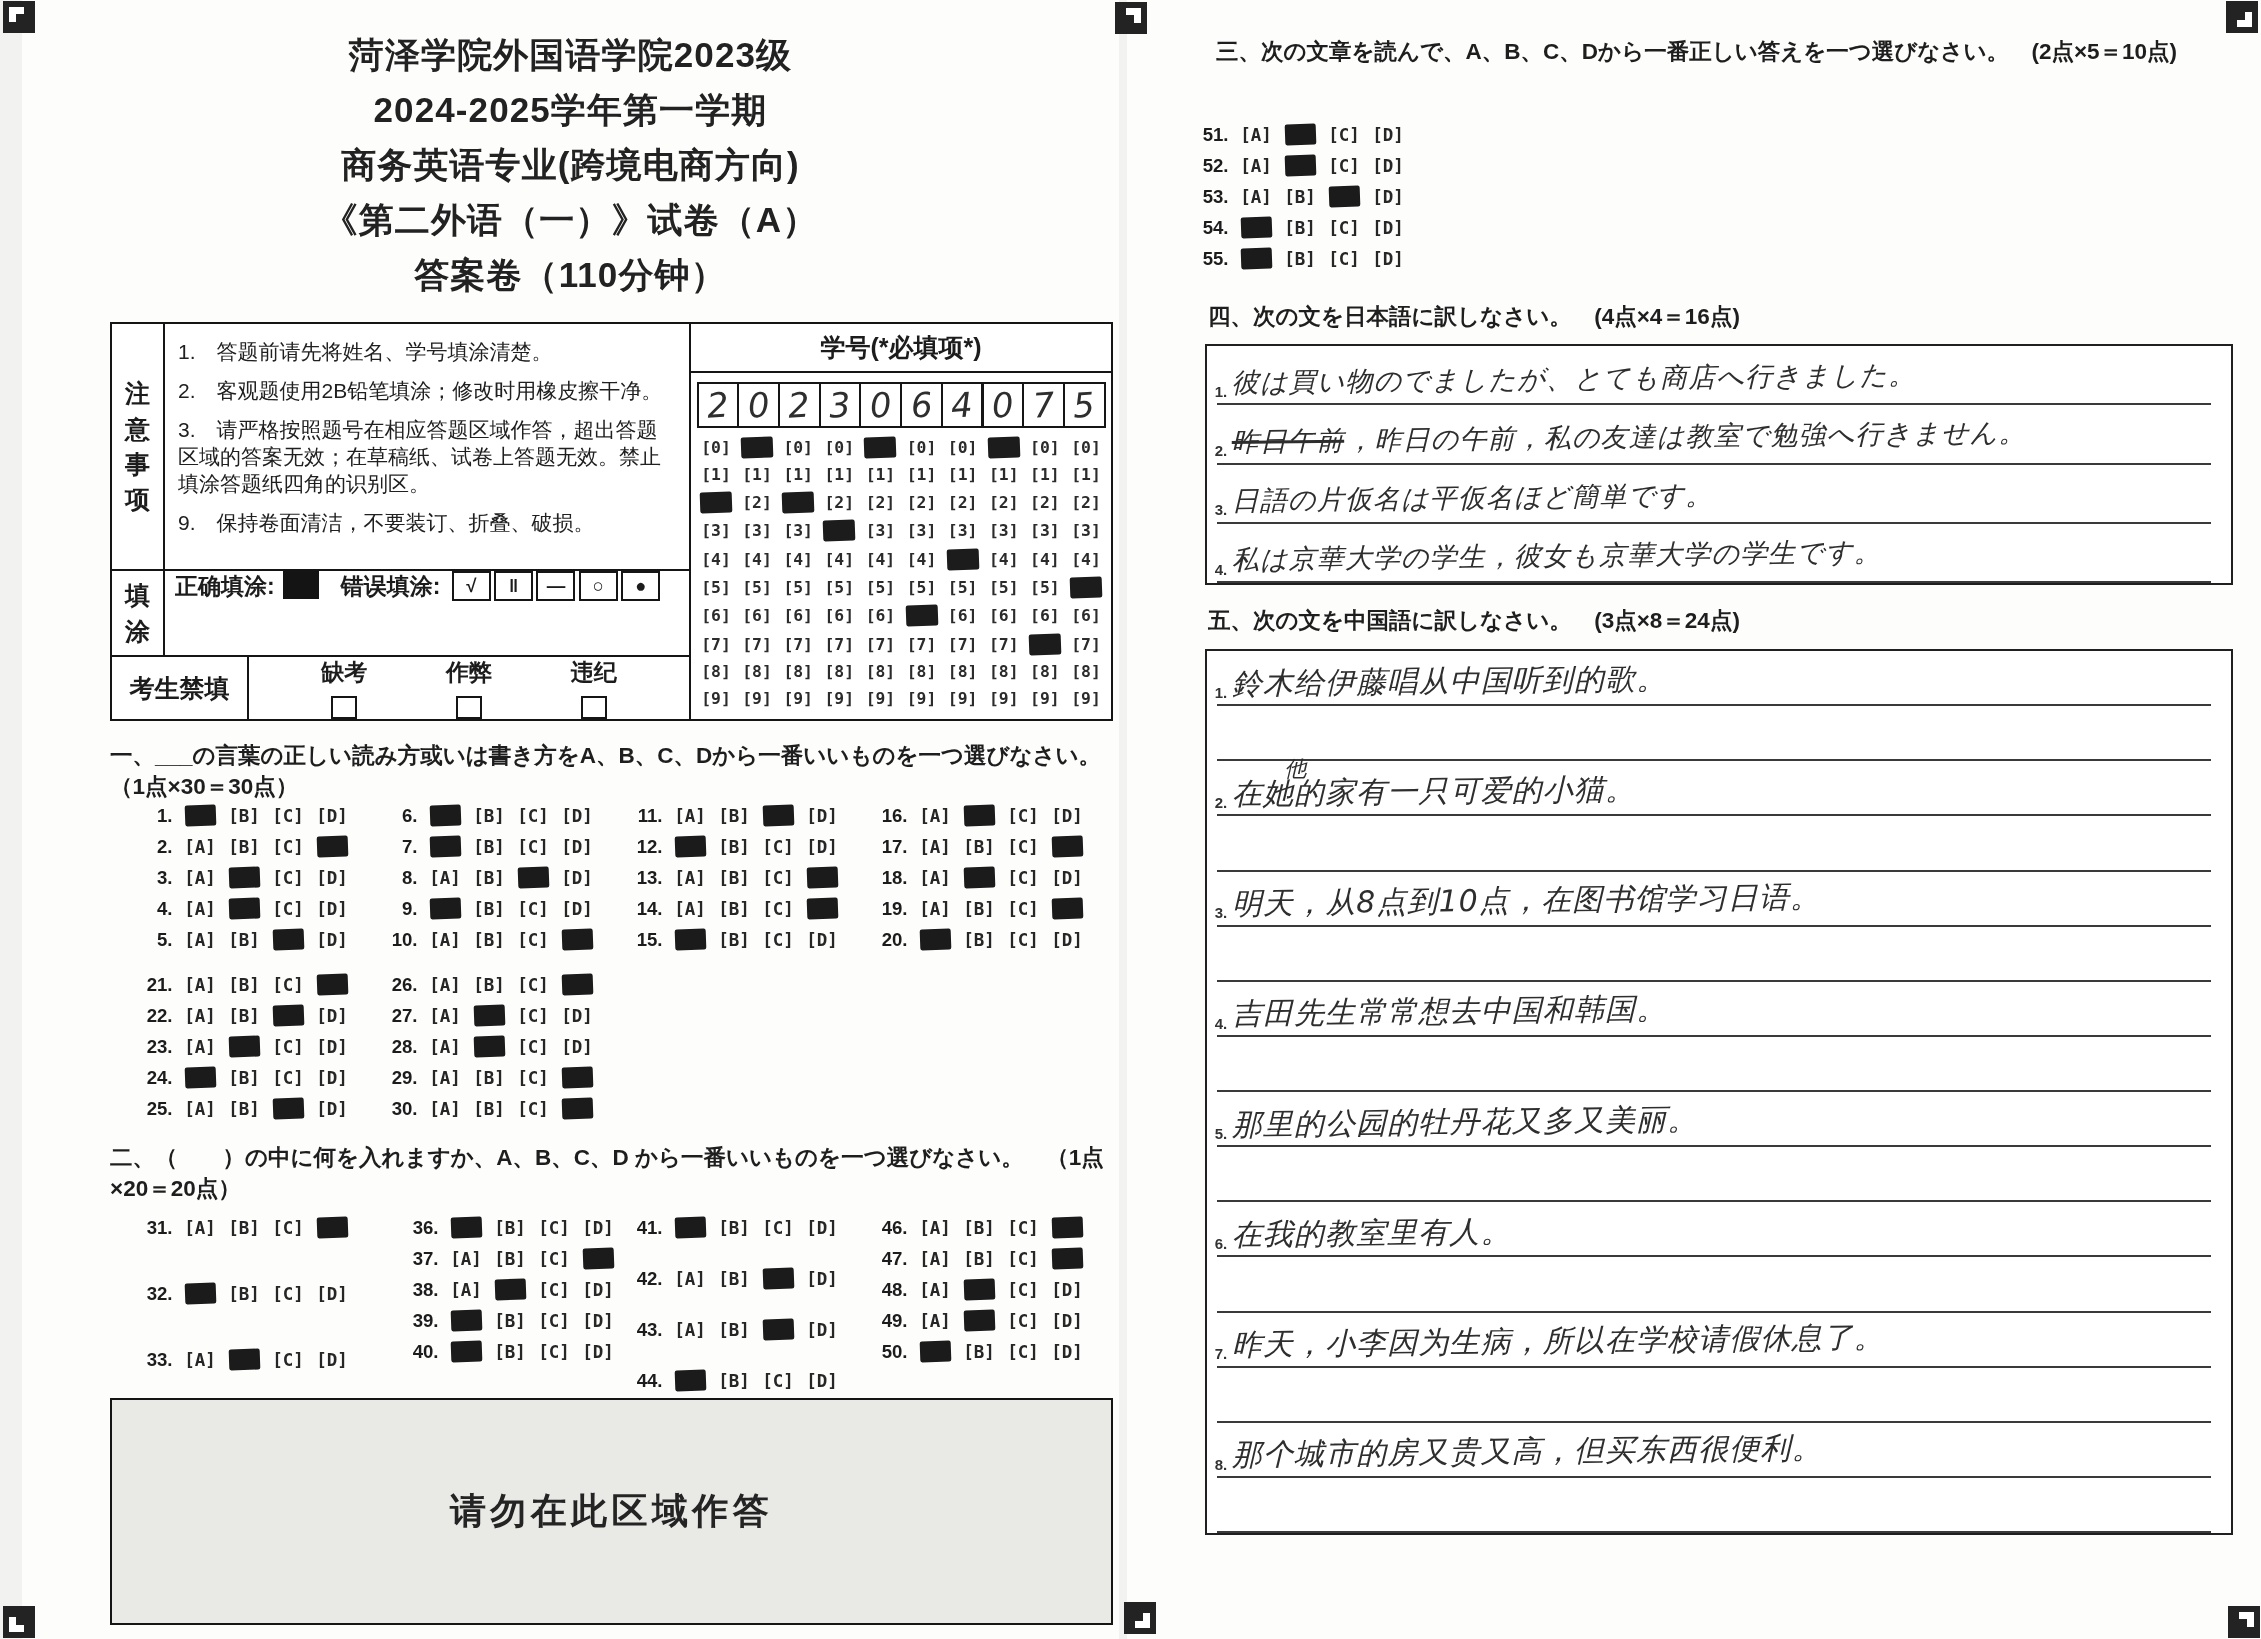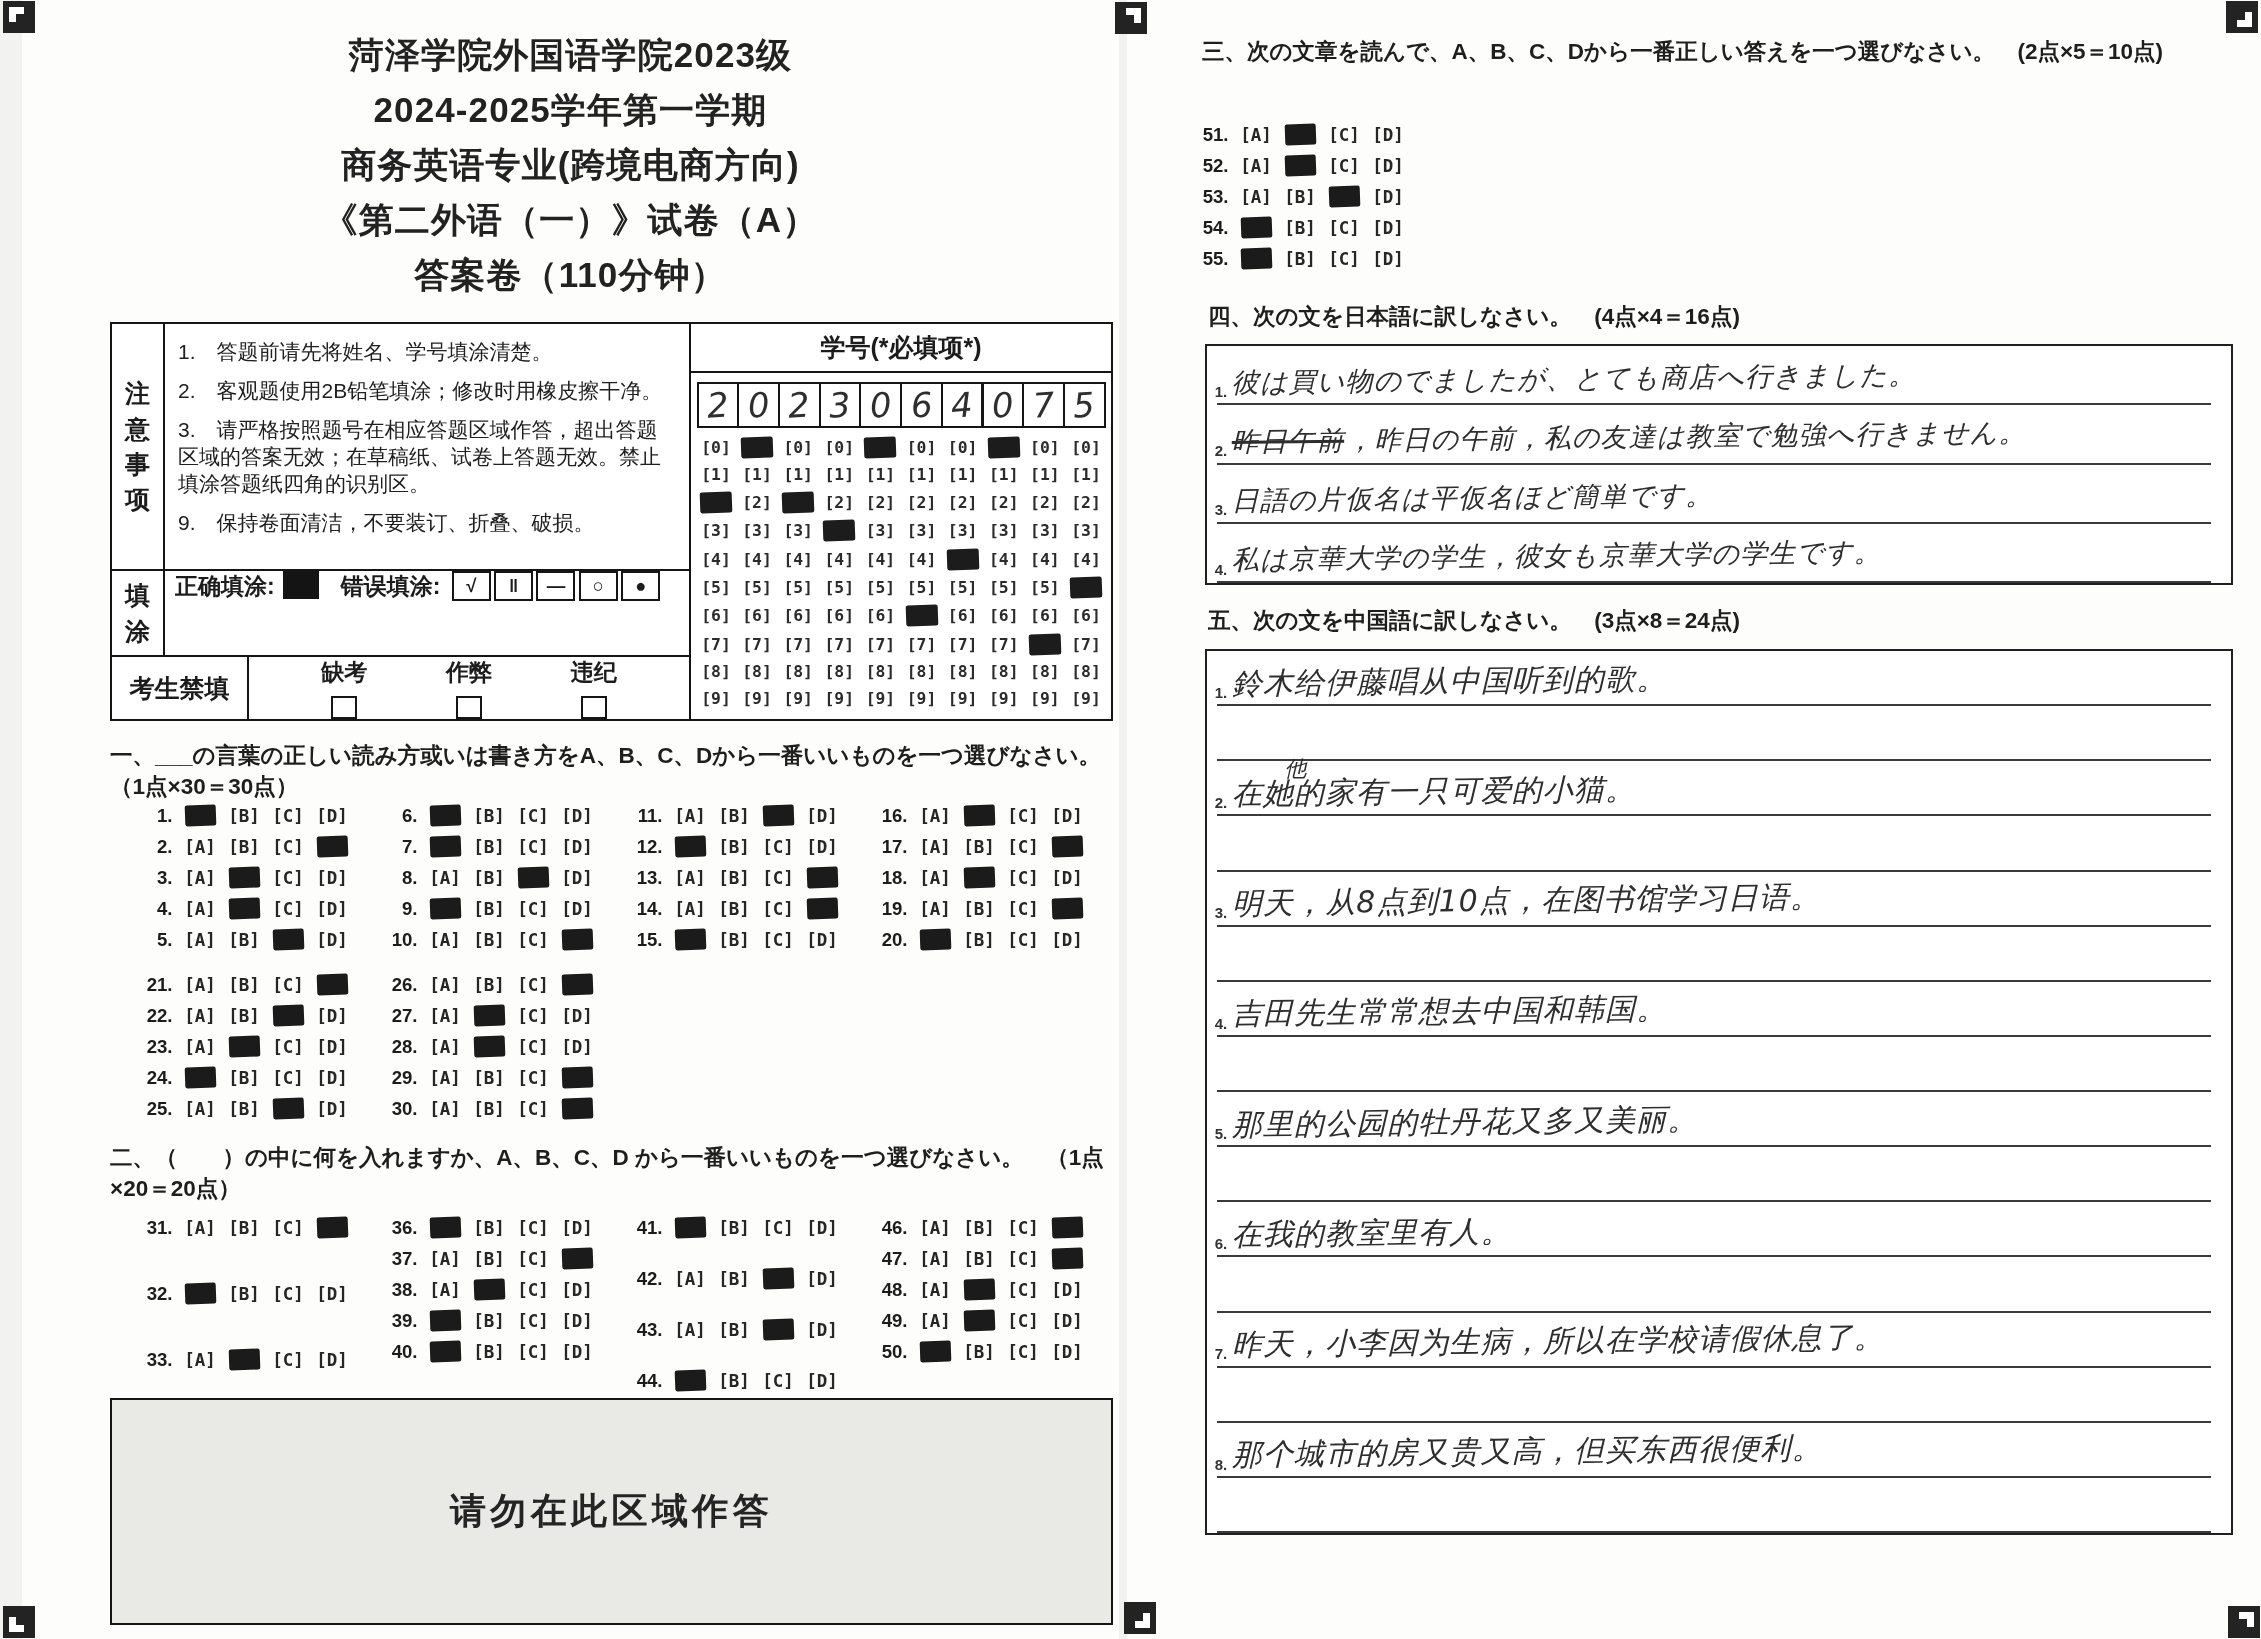--- a/index.html
+++ b/index.html
@@ -882,21 +882,21 @@
             <div class="opt">[B]</div>
           </div>
           <div class="opt-slot">
             <div class="opt">[C]</div>
           </div>
           <div class="opt-slot">
             <div class="opt">[D]</div>
           </div>
         </div>
       </div>
-      <div class="mcq-col" style="width: 245px;">
+      <div class="mcq-col" style="width: 245px; align-items: flex-end;">
         <div class="mcq-row">
           <div class="q-num">36.</div>
           <div class="opt-slot">
             <div class="opt-filled"></div>
           </div>
           <div class="opt-slot">
             <div class="opt">[B]</div>
           </div>
           <div class="opt-slot">
             <div class="opt">[C]</div>
@@ -1122,21 +1122,21 @@
       </div>
     </div>
 
   <div class="no-answer">
     <span>请勿在此区域作答</span>
   </div>
 </div>
 
 <div class="page" id="page-right">
 
-  <div class="sec-heading" style="left:75px;top:36px;width:1030px">三、次の文章を読んで、A、B、C、Dから一番正しい答えを一つ選びなさい。　(2点×5＝10点)</div>
+  <div class="sec-heading" style="left:89px;top:36px;width:1030px">三、次の文章を読んで、A、B、C、Dから一番正しい答えを一つ選びなさい。　(2点×5＝10点)</div>
   <div class="mcq" style="left:59px;top:111px">
       <div class="mcq-col" style="width: 340px; margin-top: 8px;">
         <div class="mcq-row">
           <div class="q-num">51.</div>
           <div class="opt-slot">
             <div class="opt">[A]</div>
           </div>
           <div class="opt-slot">
             <div class="opt-filled"></div>
           </div>

